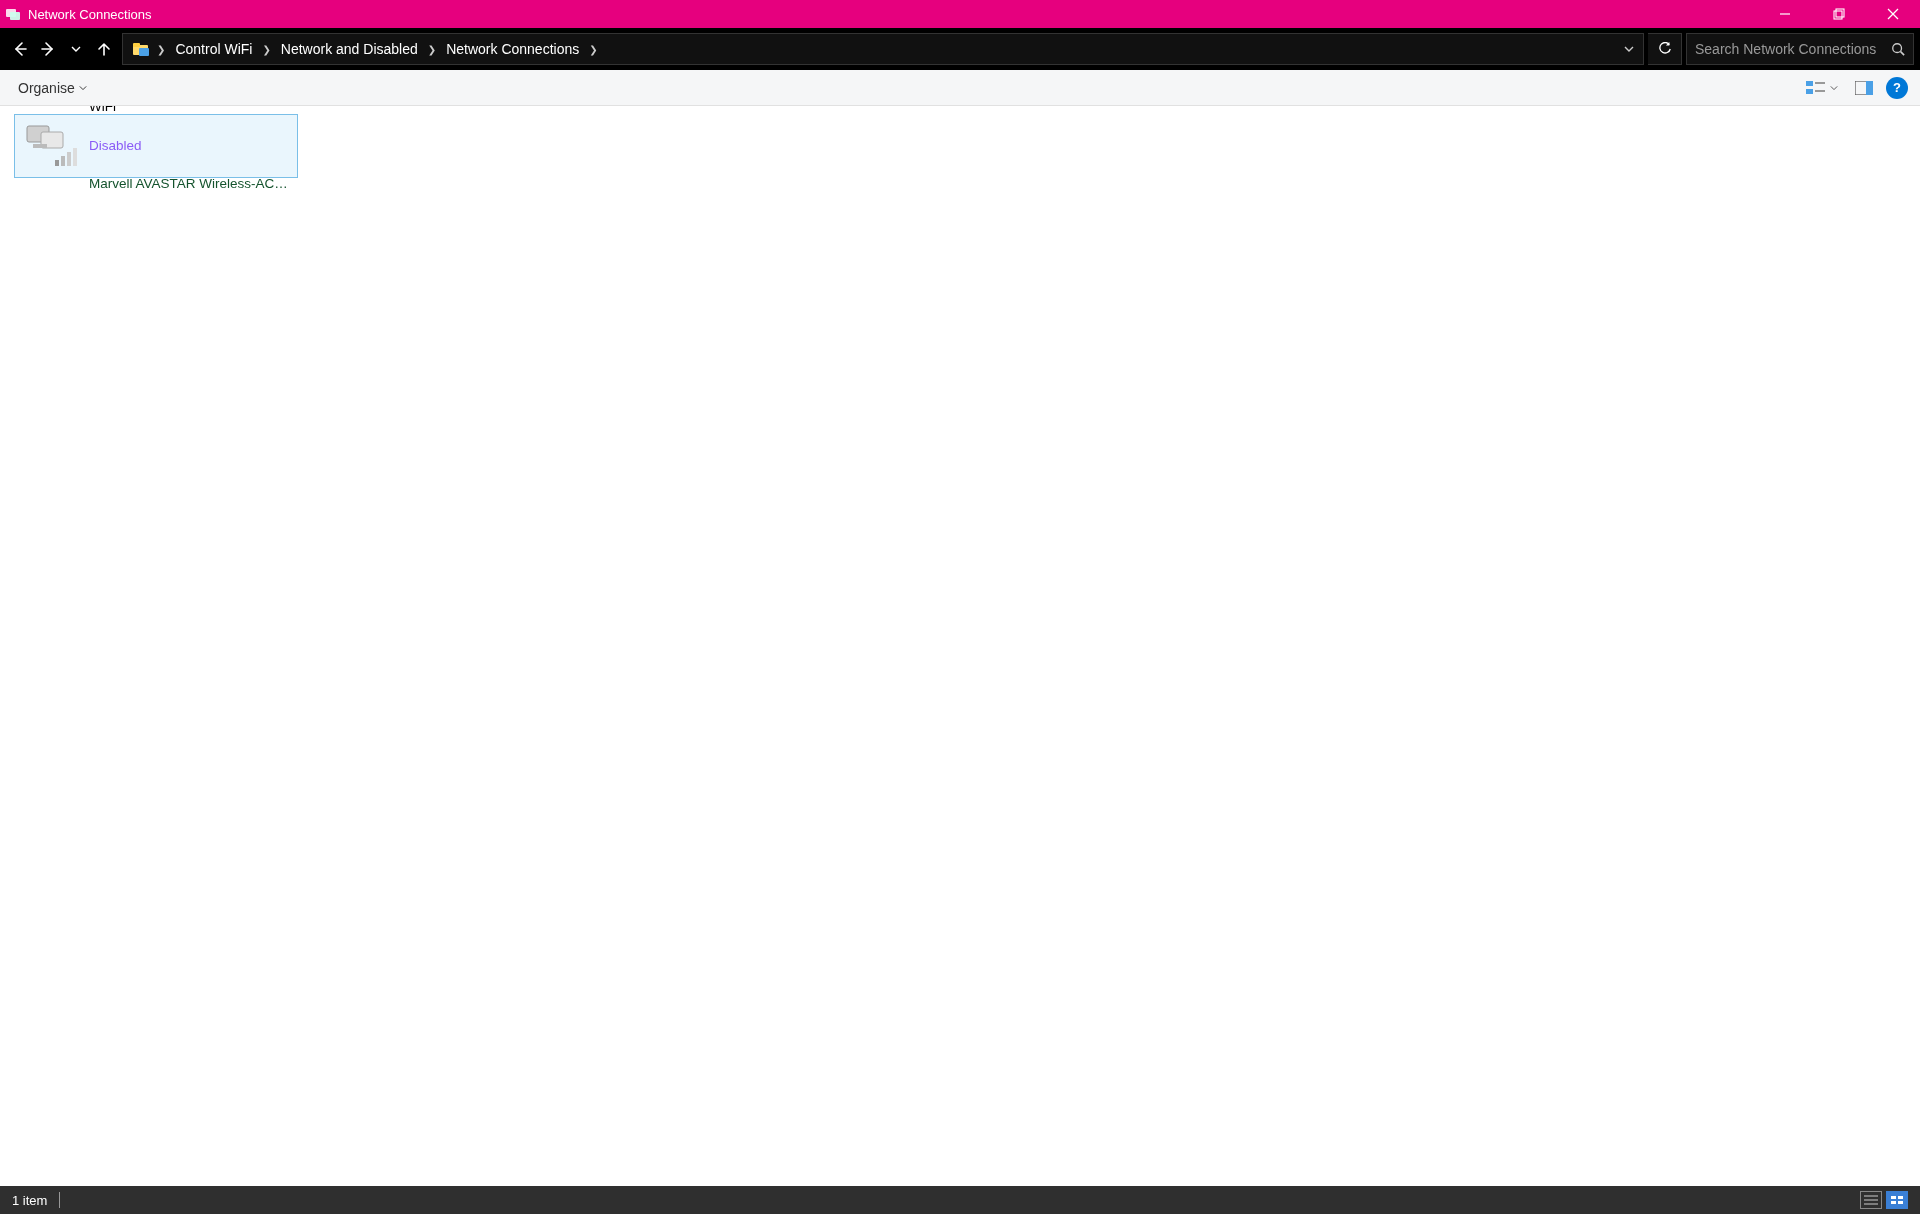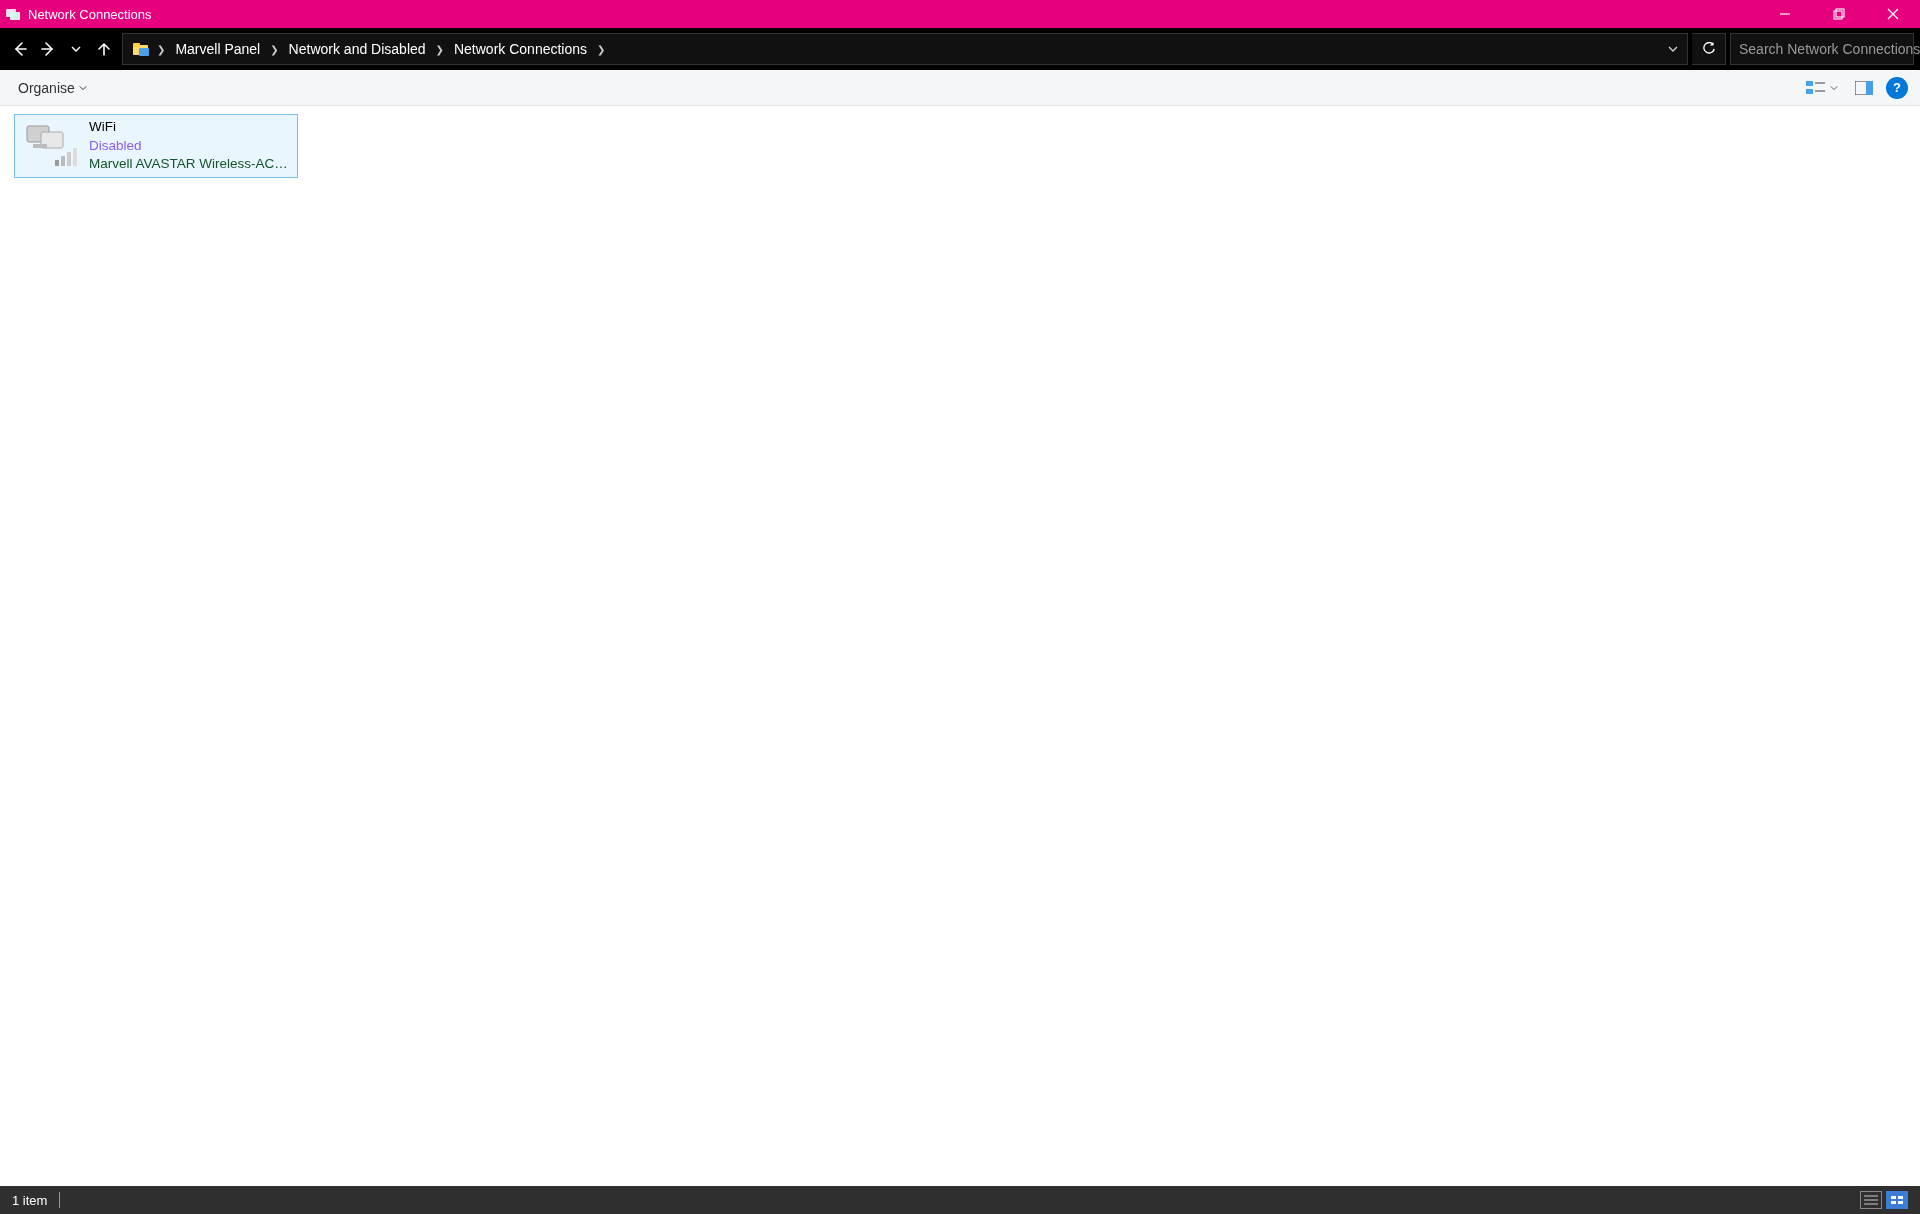--- a/index.html
+++ b/index.html
@@ -113,21 +113,21 @@
       height: 32px;
       display: flex;
       align-items: center;
       justify-content: center;
       background: #111;
       border: 1px solid #333;
       border-left: none;
       margin-right: 4px;
     }
     .search-box {
-      width: 184px;
+      width: 228px;
       height: 32px;
       background: #111;
       border: 1px solid #333;
       display: flex;
       align-items: center;
       padding: 0 8px;
     }
     .search-box input {
       flex: 1;
       background: transparent;
@@ -209,20 +209,21 @@
       height: 48px;
       position: relative;
       flex-shrink: 0;
     }
     .connection-text {
       display: flex;
       flex-direction: column;
       font-size: 13.5px;
       line-height: 1.38;
       overflow: hidden;
+      gap: 20px;
     }
     .connection-text .conn-name {
       color: #000;
     }
     .connection-text .conn-status {
       color: #8b5cf6;
     }
     .connection-text .conn-device {
       color: #14532d;
       white-space: nowrap;
@@ -322,21 +323,21 @@
   <div class="breadcrumb-container">
     <div class="folder-icon">
       <svg width="20" height="20" viewBox="0 0 20 20">
         <rect x="2" y="6" width="15" height="10" fill="#ffd96a" rx="1"></rect>
         <rect x="2" y="4" width="7" height="4" fill="#ffcf40" rx="1"></rect>
         <rect x="8" y="9" width="10" height="8" fill="#4aa0e6" rx="1"></rect>
       </svg>
     </div>
     <div class="breadcrumb">
       <span class="chevron">❯</span>
-      <span class="crumb">Marvell Panel</span>
+      <span class="crumb">Control WiFi</span>
       <span class="chevron">❯</span>
       <span class="crumb">Network and Disabled</span>
       <span class="chevron">❯</span>
       <span class="crumb">Network Connections</span>
       <span class="chevron">❯</span>
     </div>
     <div class="bc-dropdown">
       <svg width="10" height="10" viewBox="0 0 10 10">
           <path d="M1 3 L5 7 L9 3" stroke="#ccc" stroke-width="1.4" fill="none"></path>
         </svg>

